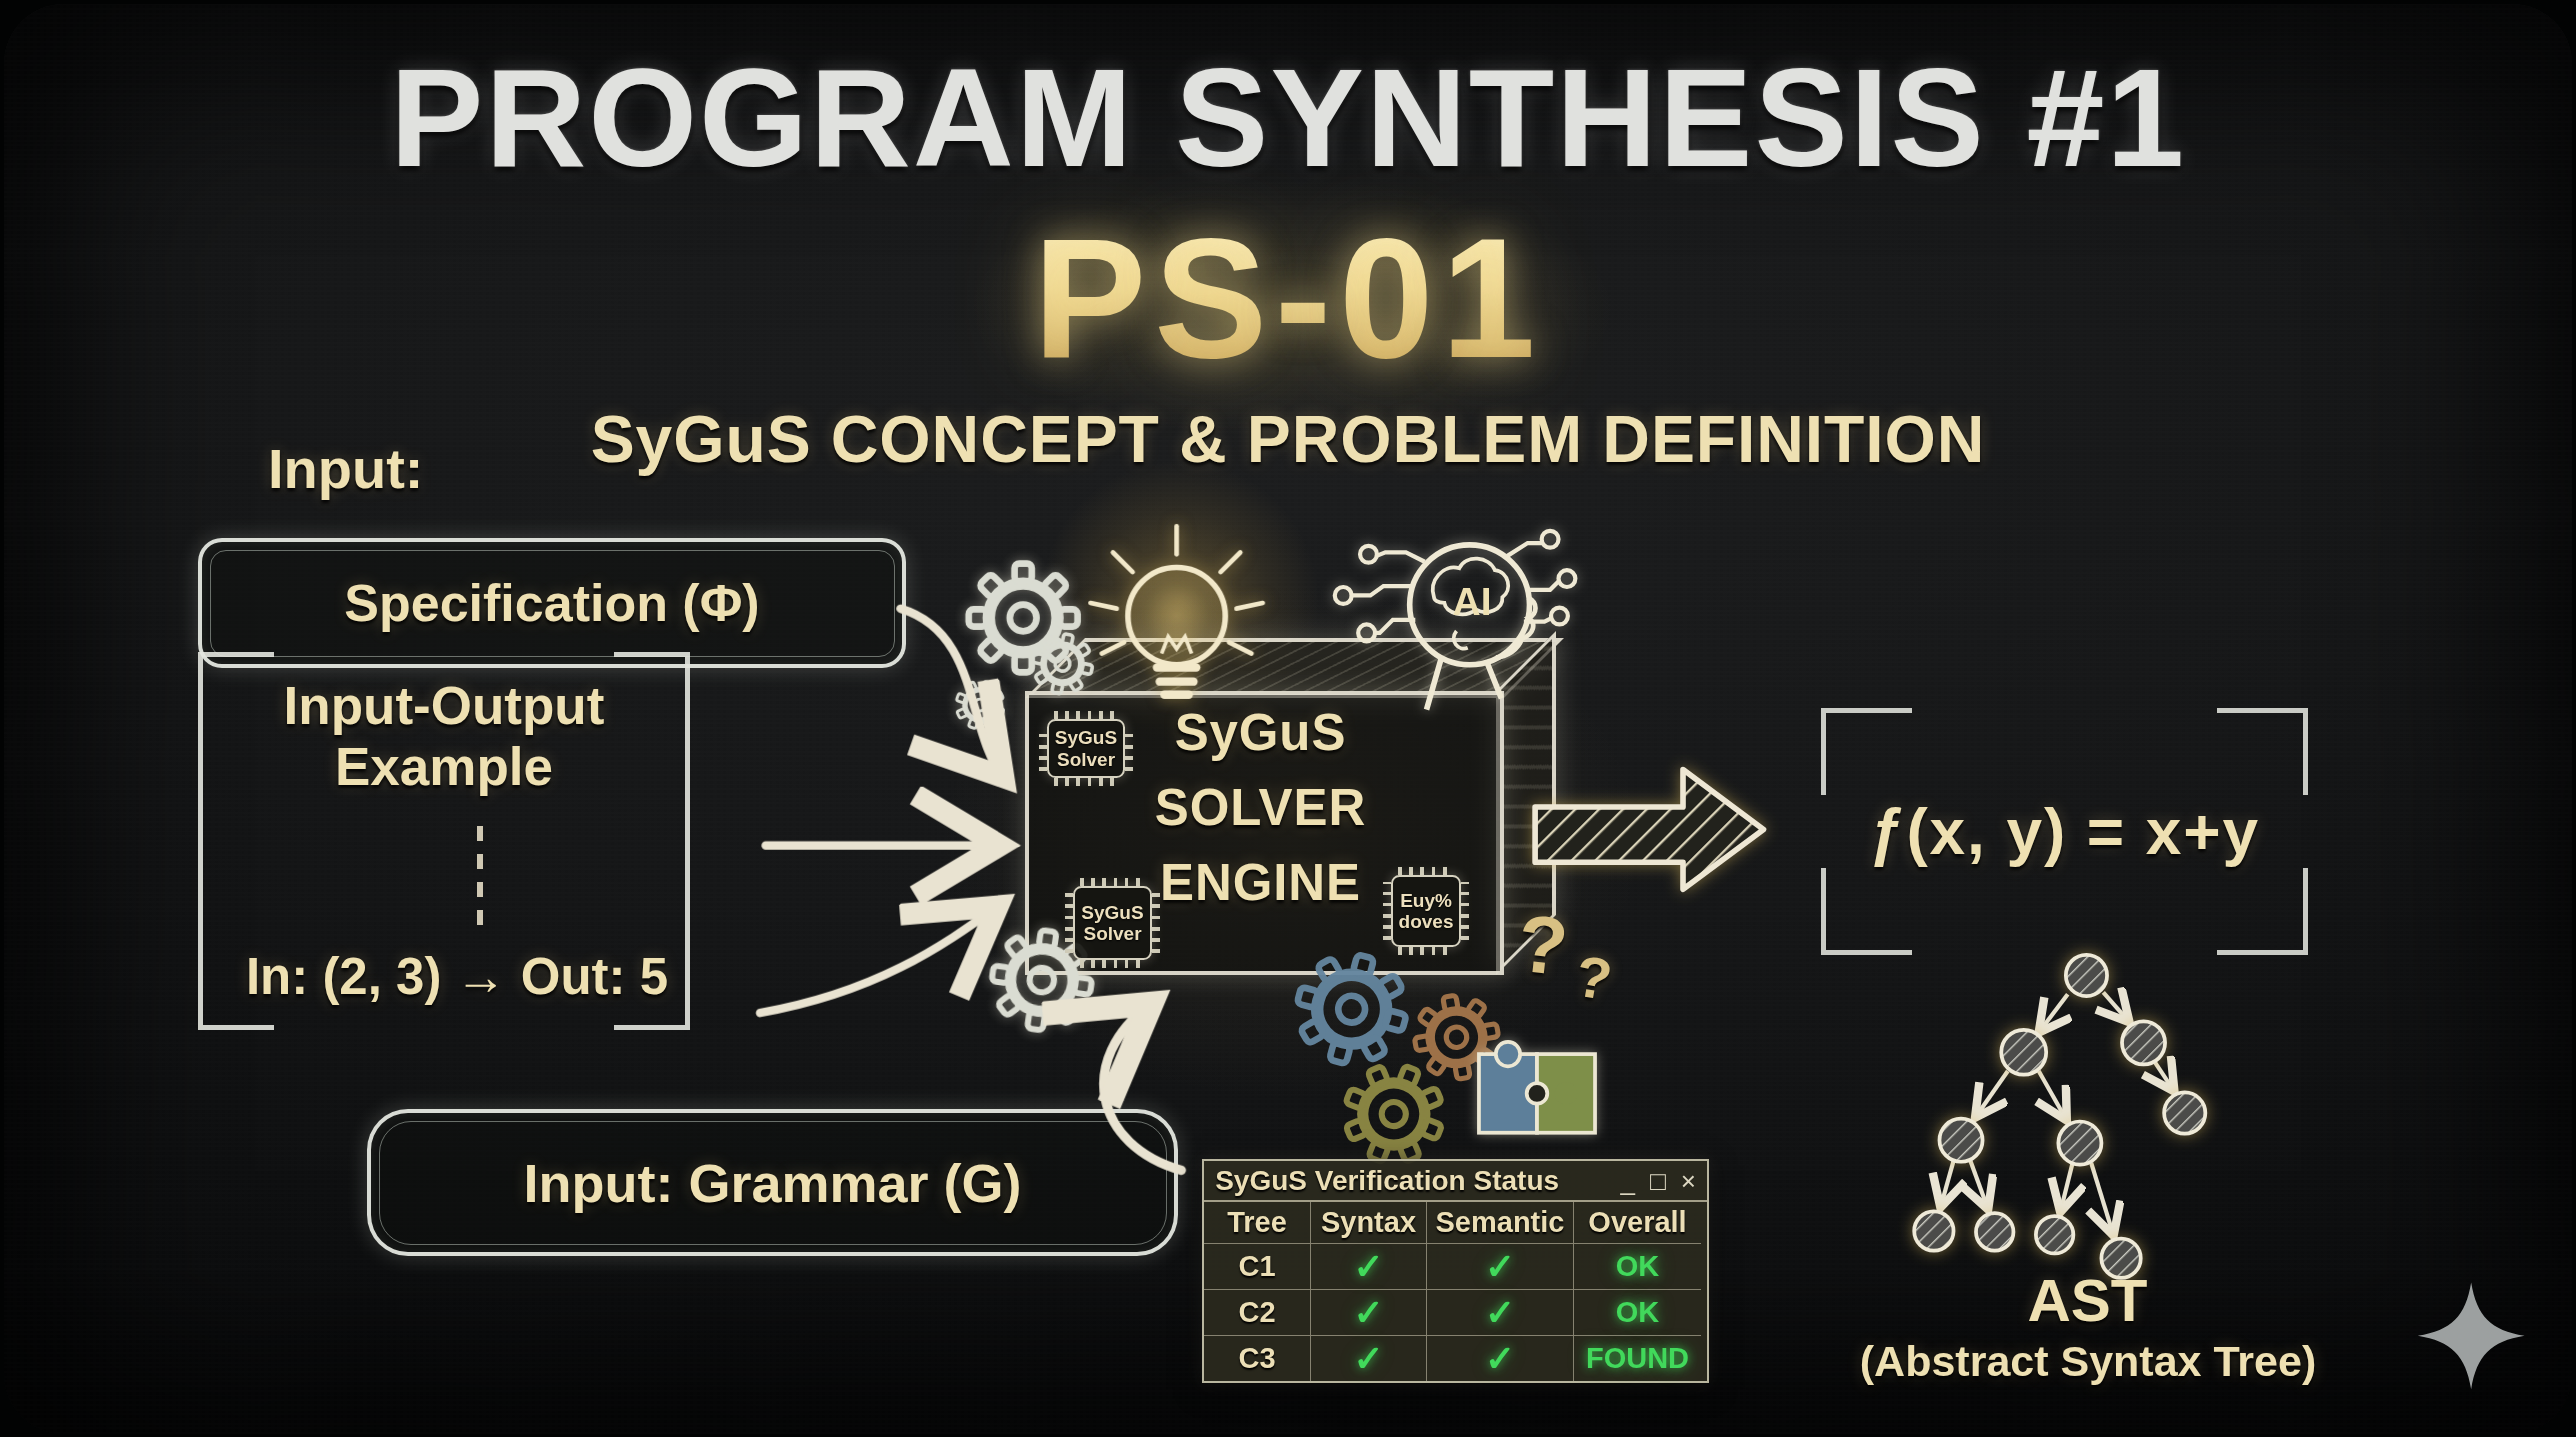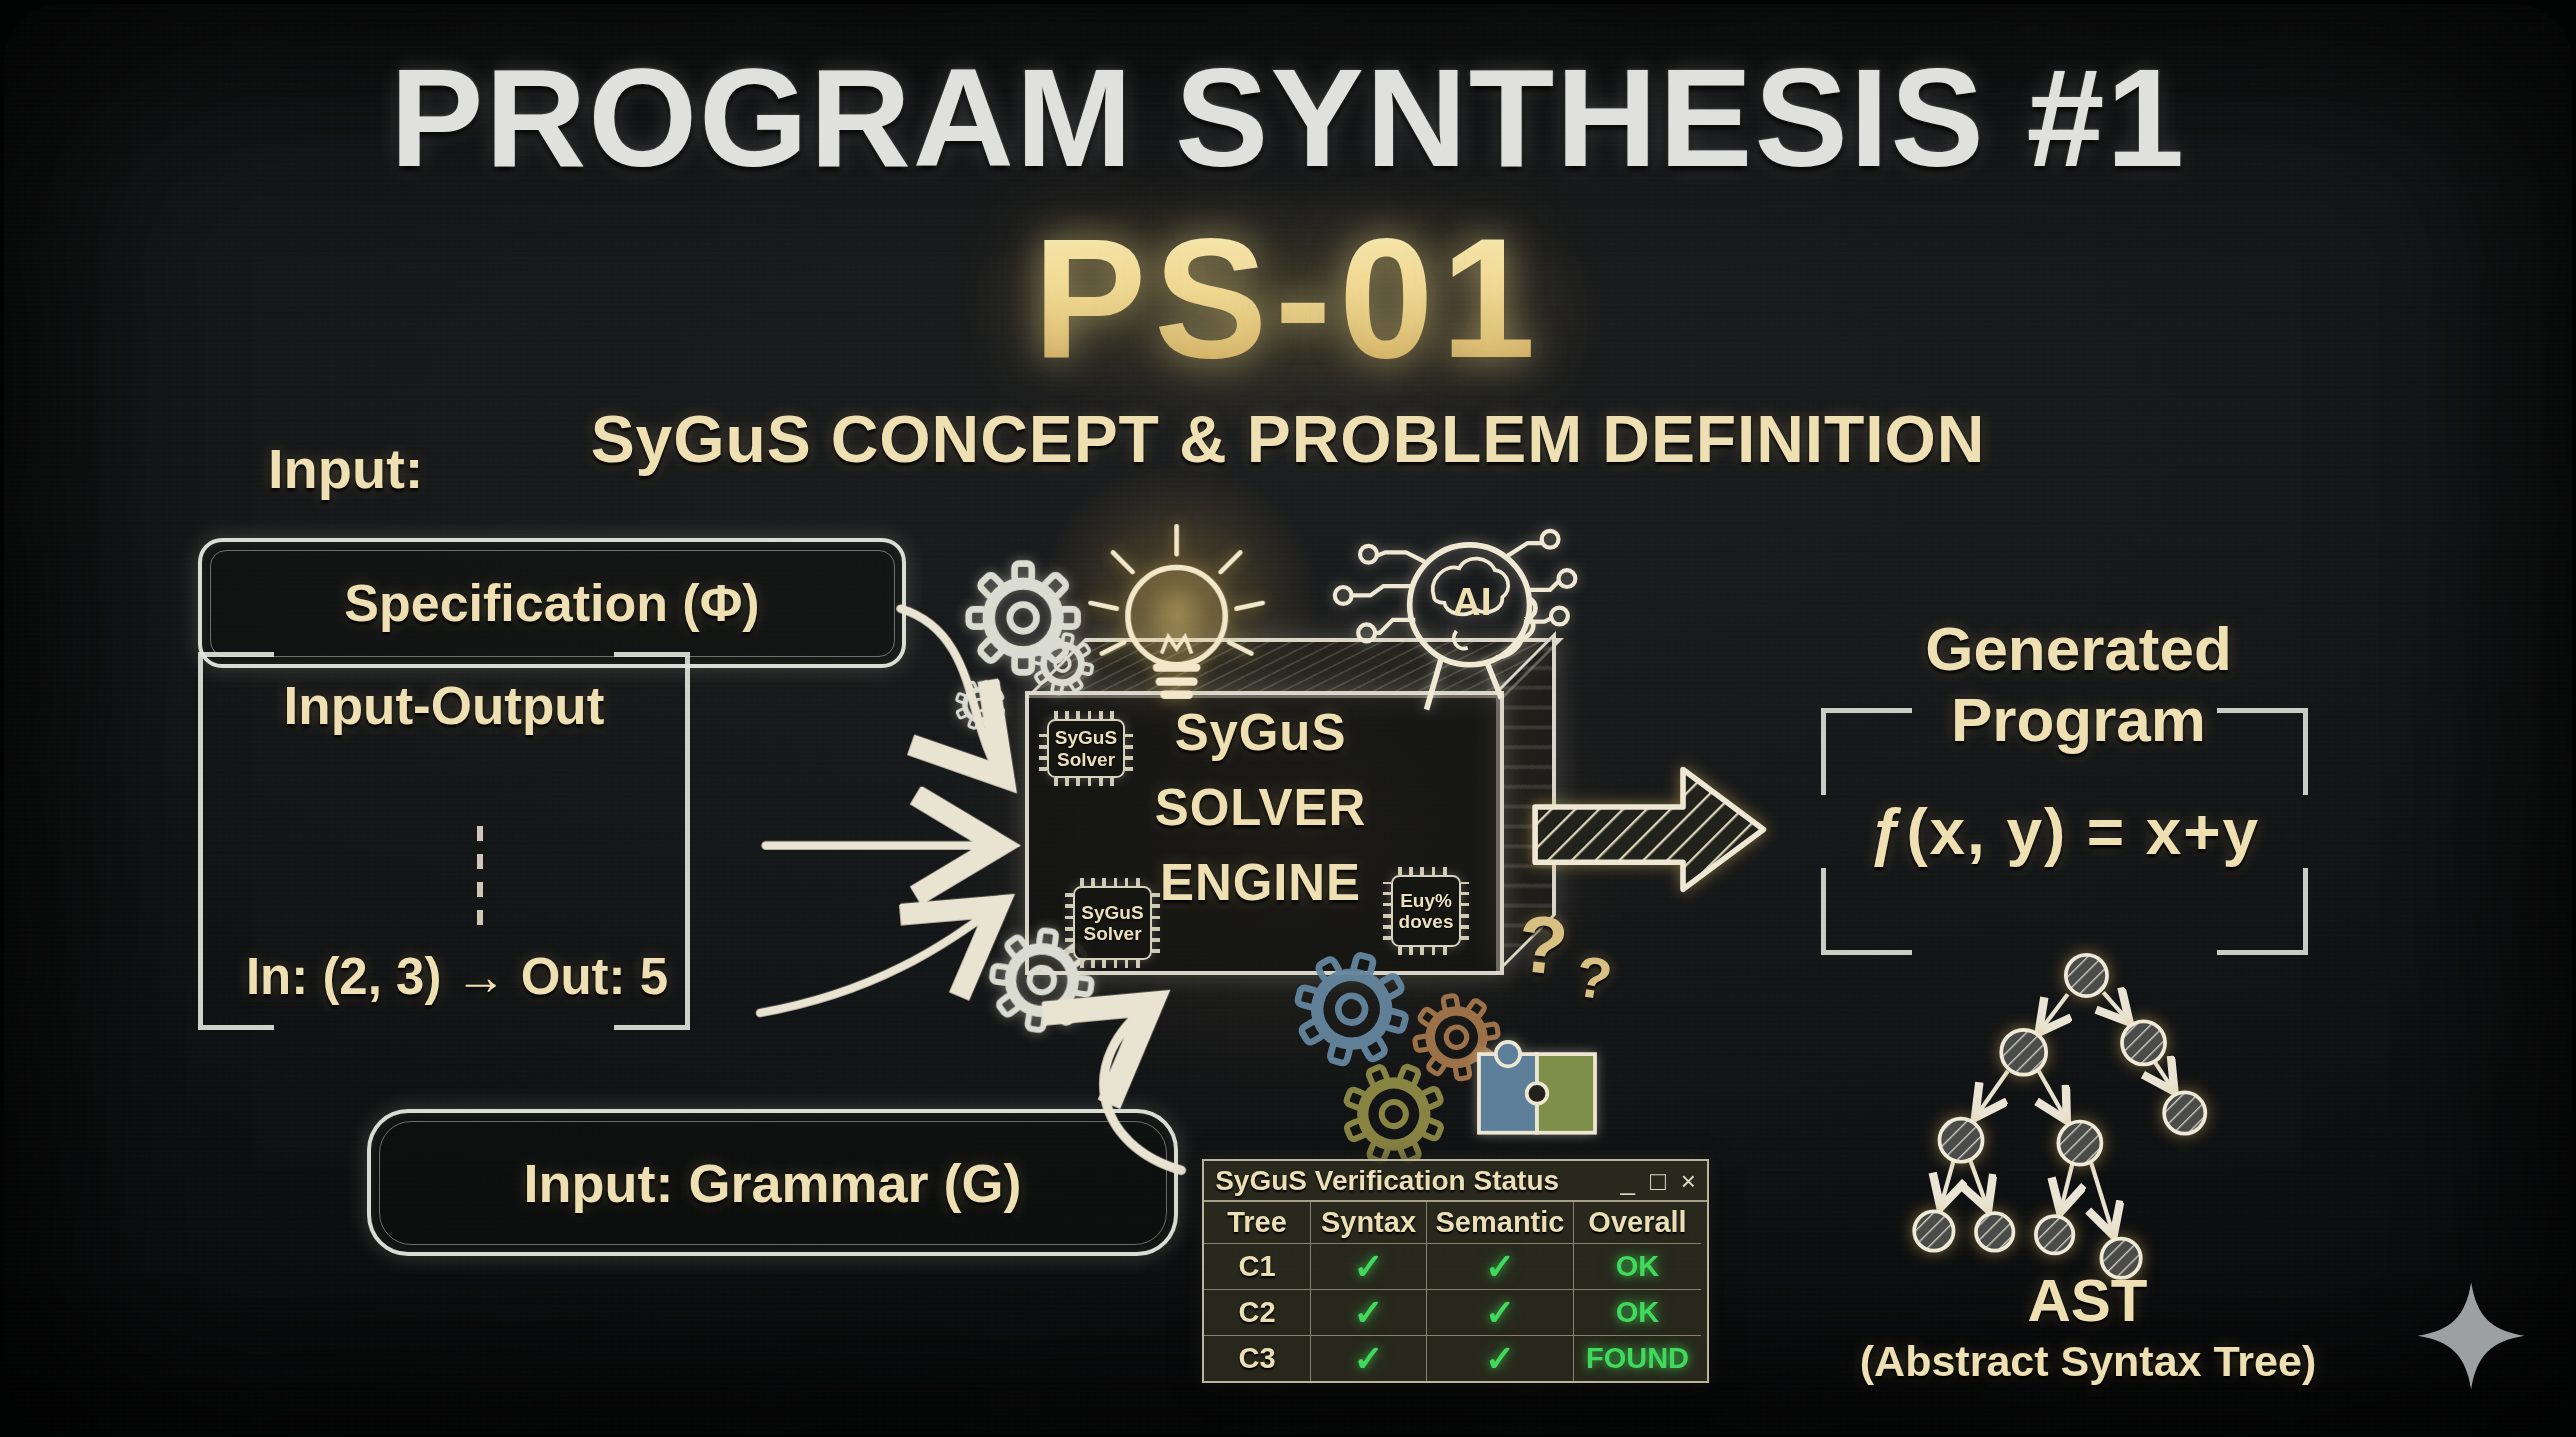--- a/index.html
+++ b/index.html
@@ -143,20 +143,21 @@
   <div class="abs input-label cream">Input:</div>
 
   <div class="chalk-box spec-box">
     <div class="box-label cream">Specification (Φ)</div>
   </div>
 
   <div class="io-frame abs">
     <div class="bracket left"></div>
     <div class="bracket right"></div>
     <div class="center-text io-line1 cream">Input-Output</div>
+    <div class="center-text io-line2 cream">Example</div>
     <div class="abs io-dashes"></div>
     <div class="center-text io-example cream">In: (2, 3) → Out: 5</div>
   </div>
 
   <div class="chalk-box grammar-box">
     <div class="box-label cream">Input: Grammar (G)</div>
   </div>
 
   <div class="face face-top"></div>
   <div class="face face-right"></div>
@@ -338,21 +339,20 @@
       <div class="ln">Euy%</div>
       <div class="ln">doves</div>
     </div>
   </div>
 
   <div class="abs" style="left:1430px;top:580px;width:84px;text-align:center;font-size:39px;font-weight:700;z-index:4;" class2="chalk-white">AI</div>
 
   <div class="qmark big">?</div>
   <div class="qmark small">?</div>
 
-  <div class="gen-title cream">Generated Program</div>
   <div class="prog-frame">
     <div class="corner tl"></div>
     <div class="corner tr"></div>
     <div class="corner bl"></div>
     <div class="corner br"></div>
     <div class="prog-text cream">ƒ(x, y) = x+y</div>
   </div>
   <div class="ast-label cream">AST</div>
   <div class="ast-sublabel cream">(Abstract Syntax Tree)</div>
 

